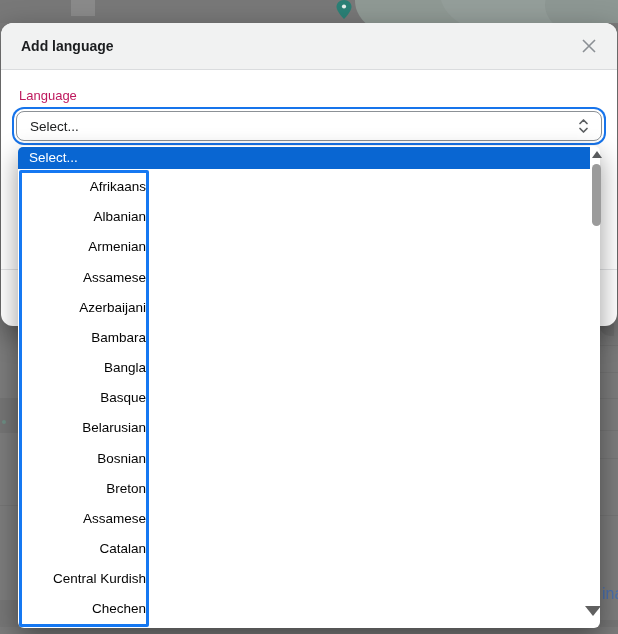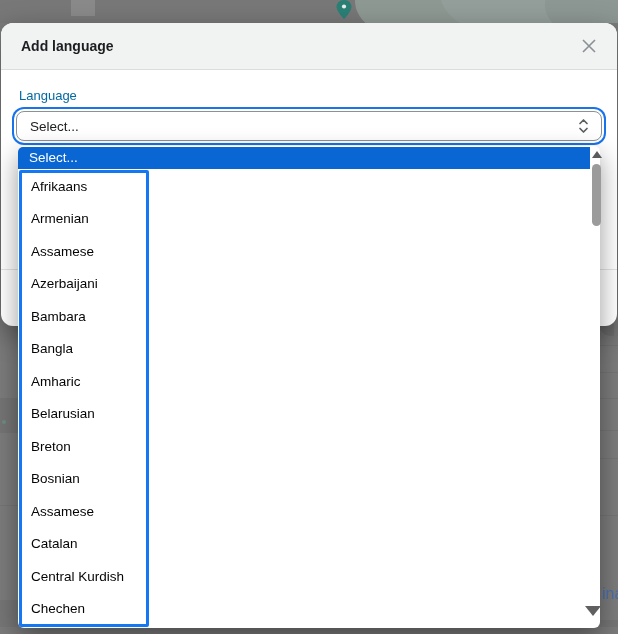--- a/index.html
+++ b/index.html
@@ -44,21 +44,21 @@
   .modal-header{
     position:absolute;left:0;top:0;right:0;height:47px;background:#f1f2f2;
     border-bottom:1px solid #dadcde;border-radius:12px 12px 0 0;
     display:flex;align-items:center;padding:0 16px 0 20px;
   }
   .modal-title{font-size:14px;font-weight:700;color:#1c1e20;}
   .close-btn{
     margin-left:auto;background:none;border:none;cursor:pointer;
     width:24px;height:24px;display:flex;align-items:center;justify-content:center;
   }
-  .form-label{position:absolute;left:18px;top:65px;font-size:13px;color:#0369a1;}
+  .form-label{position:absolute;left:18px;top:65px;font-size:13px;color:#be185d;}
   .select{
     position:absolute;left:15px;top:88px;right:15px;height:30px;background:#fff;
     border:1px solid #8c9196;border-radius:8px;
     box-shadow:0 0 0 2px #fff,0 0 0 4px var(--focus-ring-blue);
     display:flex;align-items:center;padding:0 12px 0 13px;cursor:pointer;
   }
   .select-value{font-size:13.5px;color:#202223;}
   .select .chev{margin-left:auto;}
   .footer-divider{position:absolute;left:0;right:0;top:246px;height:1px;background:#e3e4e6;}
 
@@ -73,21 +73,21 @@
     padding-left:11px;border-radius:5px 0 0 0;cursor:pointer;
   }
   .optbox{
     position:absolute;left:1px;top:24px;width:130px;height:457px;background:#fff;
     border:3px solid var(--options-border-blue);border-radius:2px;
     display:flex;flex-direction:column;justify-content:space-between;
     padding:2px 0 3px 0;overflow:hidden;
   }
   .opt{
     height:23.6px;line-height:23.6px;padding-left:9px;font-size:13.5px;color:#050505;
-    white-space:nowrap;cursor:pointer;
+    white-space:nowrap;cursor:pointer;text-align:right;
   }
   .sb-up{
     position:absolute;left:574px;top:5px;width:0;height:0;
     border-left:5px solid transparent;border-right:5px solid transparent;
     border-bottom:7px solid #5a5c5e;cursor:pointer;
   }
   .sb-thumb{
     position:absolute;left:574px;top:18px;width:9px;height:62px;background:#9b9b9b;
     border-radius:4.5px;cursor:grab;
   }
@@ -150,29 +150,30 @@
       <path d="M2 10.5 L5.5 14 L9 10.5" stroke="#5c5f62" stroke-width="1.7" fill="none" stroke-linecap="round" stroke-linejoin="round"></path>
     </svg>
   </div>
   <div class="footer-divider"></div>
 </div>
 
 <div class="abs popup">
   <div class="opt-highlight">Select...</div>
   <div class="optbox">
       <div class="opt">Afrikaans</div>
+      <div class="opt">Albanian</div>
       <div class="opt">Armenian</div>
       <div class="opt">Assamese</div>
       <div class="opt">Azerbaijani</div>
       <div class="opt">Bambara</div>
       <div class="opt">Bangla</div>
-      <div class="opt">Amharic</div>
+      <div class="opt">Basque</div>
       <div class="opt">Belarusian</div>
+      <div class="opt">Bosnian</div>
       <div class="opt">Breton</div>
-      <div class="opt">Bosnian</div>
       <div class="opt">Assamese</div>
       <div class="opt">Catalan</div>
       <div class="opt">Central Kurdish</div>
       <div class="opt">Chechen</div>
     </div>
   <div class="sb-up"></div>
   <div class="sb-thumb"></div>
   <div class="sb-down"></div>
 </div>
 

